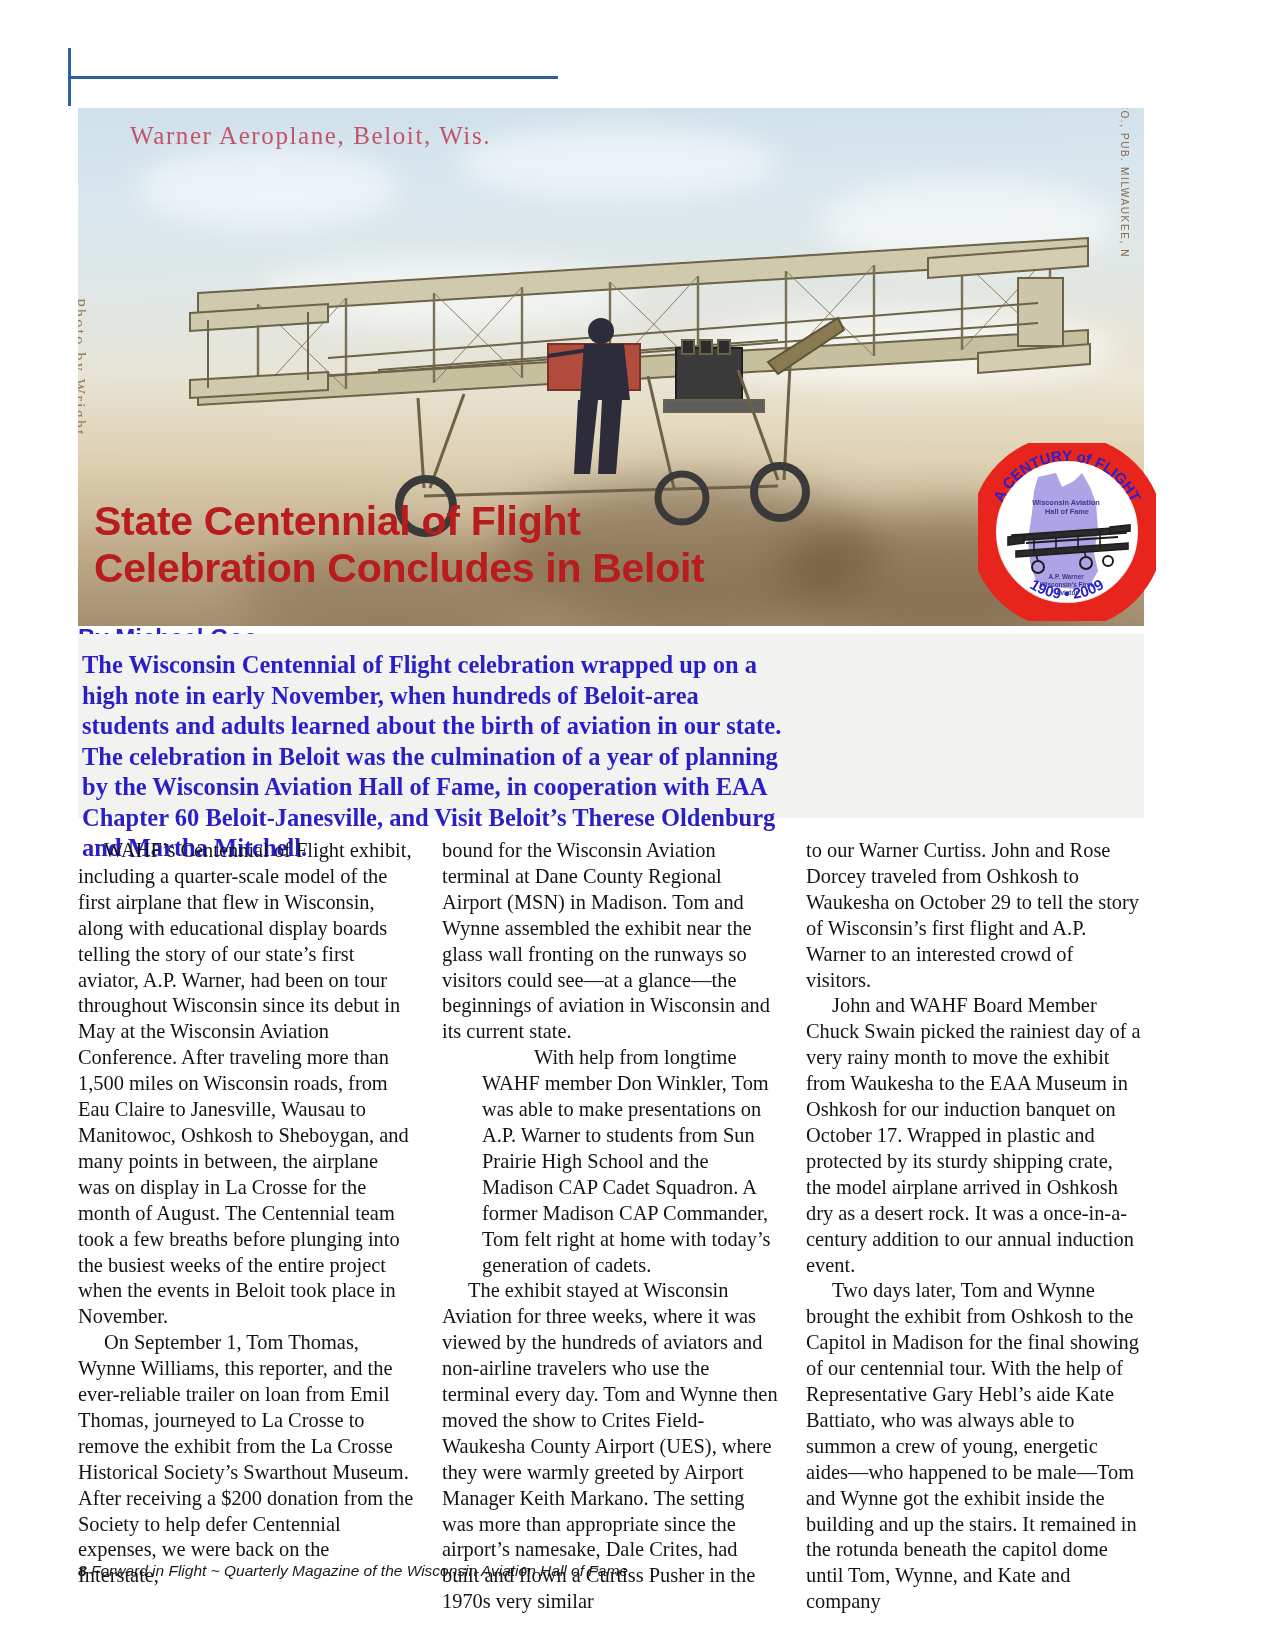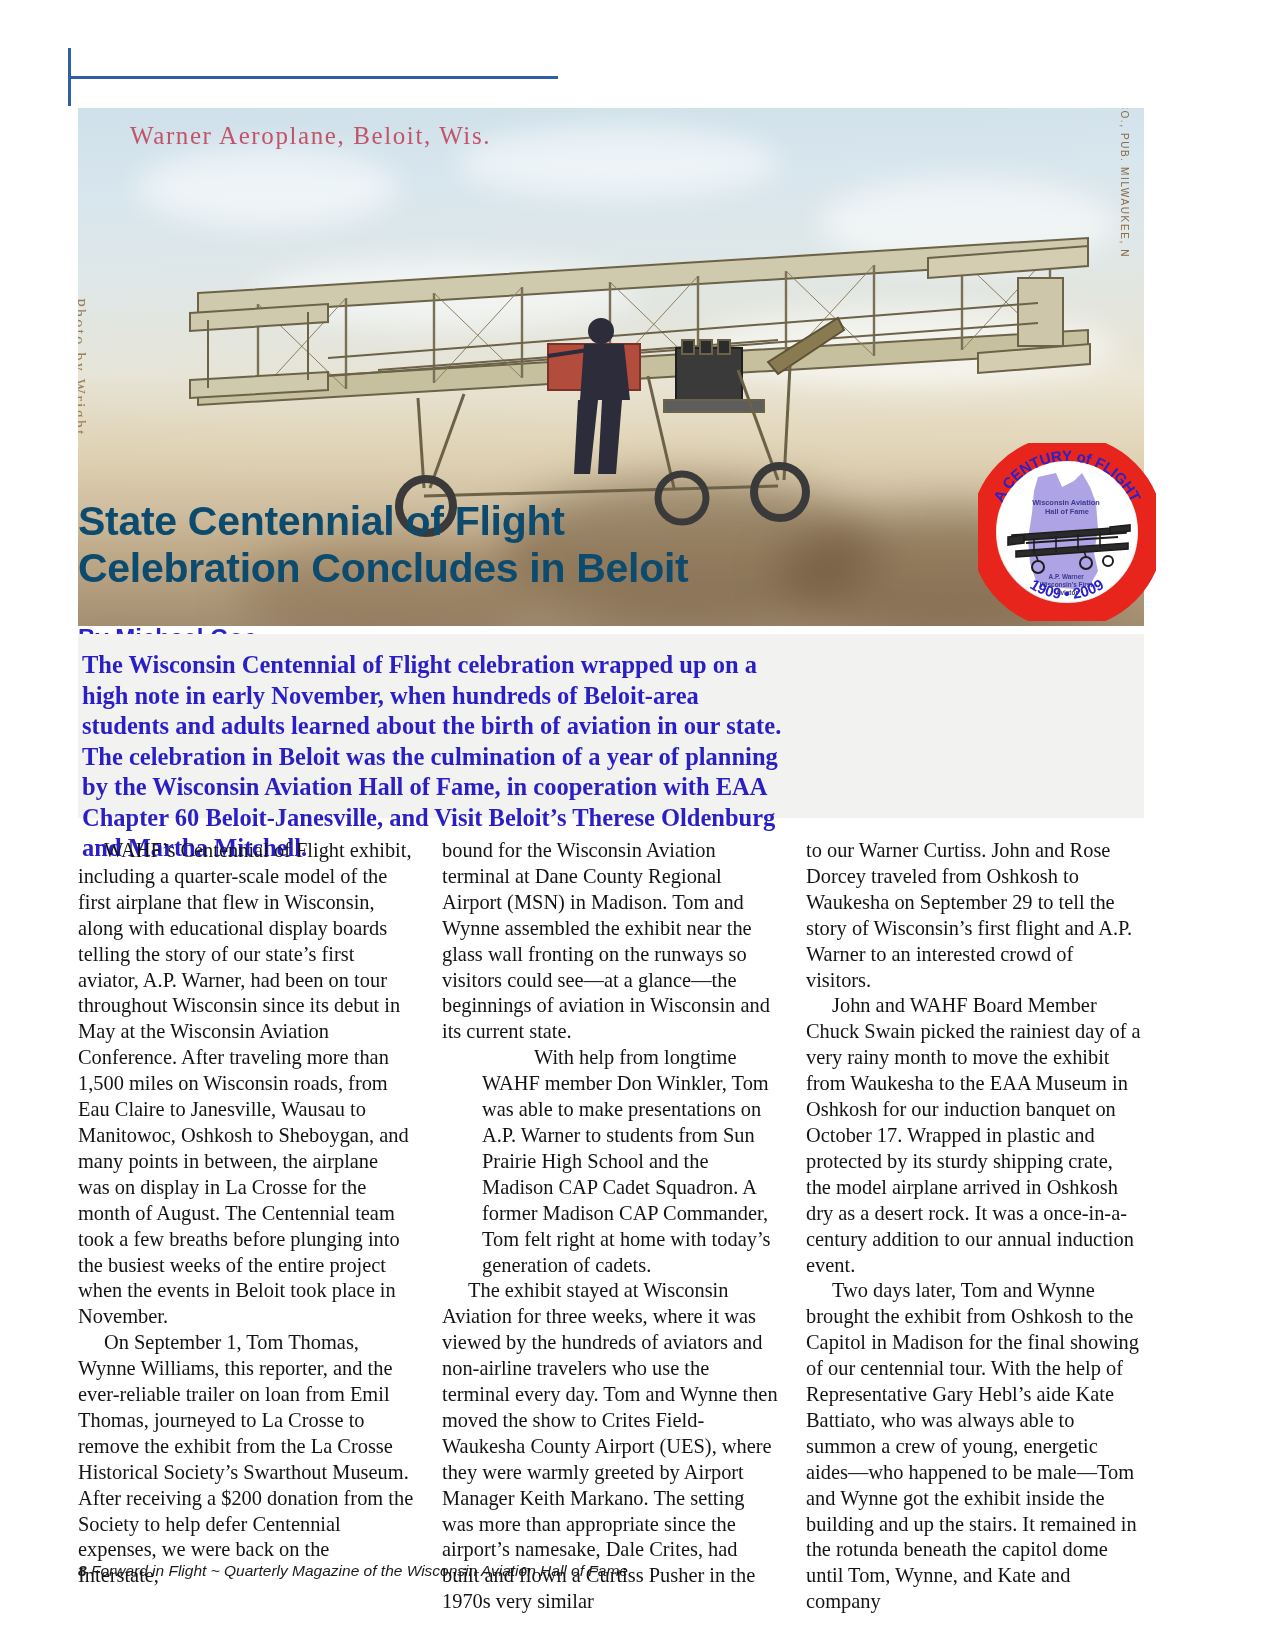--- a/index.html
+++ b/index.html
@@ -129,22 +129,23 @@
   
   .headline {
     position: absolute;
     left: 78px;
     top: 498px;
     width: 760px;
     font-family: "Liberation Sans", sans-serif;
     font-weight: bold;
     font-size: 41px;
     line-height: 47px;
-    color: #0c4a6e;
+    color: #b91c1c;
     letter-spacing: -0.3px;
+    padding-left: 16px;
   }
   .byline {
     position: absolute;
     left: 78px;
     top: 624px;
     font-family: "Liberation Sans", sans-serif;
     font-weight: bold;
     font-size: 24px;
     color: #2a22c8;
   }
@@ -386,21 +387,21 @@
     <div class="col">
       <p>WAHF’s Centennial of Flight exhibit, including a quarter-scale model of the first airplane that flew in Wisconsin, along with educational display boards telling the story of our state’s first aviator, A.P. Warner, had been on tour throughout Wisconsin since its debut in May at the Wisconsin Aviation Conference. After traveling more than 1,500 miles on Wisconsin roads, from Eau Claire to Janesville, Wausau to Manitowoc, Oshkosh to Sheboygan, and many points in between, the airplane was on display in La Crosse for the month of August. The Centennial team took a few breaths before plunging into the busiest weeks of the entire project when the events in Beloit took place in November.</p>
       <p>On September 1, Tom Thomas, Wynne Williams, this reporter, and the ever-reliable trailer on loan from Emil Thomas, journeyed to La Crosse to remove the exhibit from the La Crosse Historical Society’s Swarthout Museum. After receiving a $200 donation from the Society to help defer Centennial expenses, we were back on the Interstate,</p>
     </div>
     <div class="col">
       <p class="noindent">bound for the Wisconsin Aviation terminal at Dane County Regional Airport (MSN) in Madison. Tom and Wynne assembled the exhibit near the glass wall fronting on the runways so visitors could see—at a glance—the beginnings of aviation in Wisconsin and its current state.</p>
       <p class="bigindent">With help from longtime WAHF member Don Winkler, Tom was able to make presentations on A.P. Warner to students from Sun Prairie High School and the Madison CAP Cadet Squadron. A former Madison CAP Commander, Tom felt right at home with today’s generation of cadets.</p>
       <p>The exhibit stayed at Wisconsin Aviation for three weeks, where it was viewed by the hundreds of aviators and non-airline travelers who use the terminal every day. Tom and Wynne then moved the show to Crites Field-Waukesha County Airport (UES), where they were warmly greeted by Airport Manager Keith Markano. The setting was more than appropriate since the airport’s namesake, Dale Crites, had built and flown a Curtiss Pusher in the 1970s very similar</p>
     </div>
     <div class="col">
-      <p class="noindent">to our Warner Curtiss. John and Rose Dorcey traveled from Oshkosh to Waukesha on September 29 to tell the story of Wisconsin’s first flight and A.P. Warner to an interested crowd of visitors.</p>
+      <p class="noindent">to our Warner Curtiss. John and Rose Dorcey traveled from Oshkosh to Waukesha on October 29 to tell the story of Wisconsin’s first flight and A.P. Warner to an interested crowd of visitors.</p>
       <p>John and WAHF Board Member Chuck Swain picked the rainiest day of a very rainy month to move the exhibit from Waukesha to the EAA Museum in Oshkosh for our induction banquet on October 17. Wrapped in plastic and protected by its sturdy shipping crate, the model airplane arrived in Oshkosh dry as a desert rock. It was a once-in-a-century addition to our annual induction event.</p>
       <p>Two days later, Tom and Wynne brought the exhibit from Oshkosh to the Capitol in Madison for the final showing of our centennial tour. With the help of Representative Gary Hebl’s aide Kate Battiato, who was always able to summon a crew of young, energetic aides—who happened to be male—Tom and Wynne got the exhibit inside the building and up the stairs. It remained in the rotunda beneath the capitol dome until Tom, Wynne, and Kate and company</p>
     </div>
   </div>
 
   <div class="footer">
     <span class="pg">8</span>
     <span>Forward in Flight ~ Quarterly Magazine of the Wisconsin Aviation Hall of Fame</span>
   </div>
 

